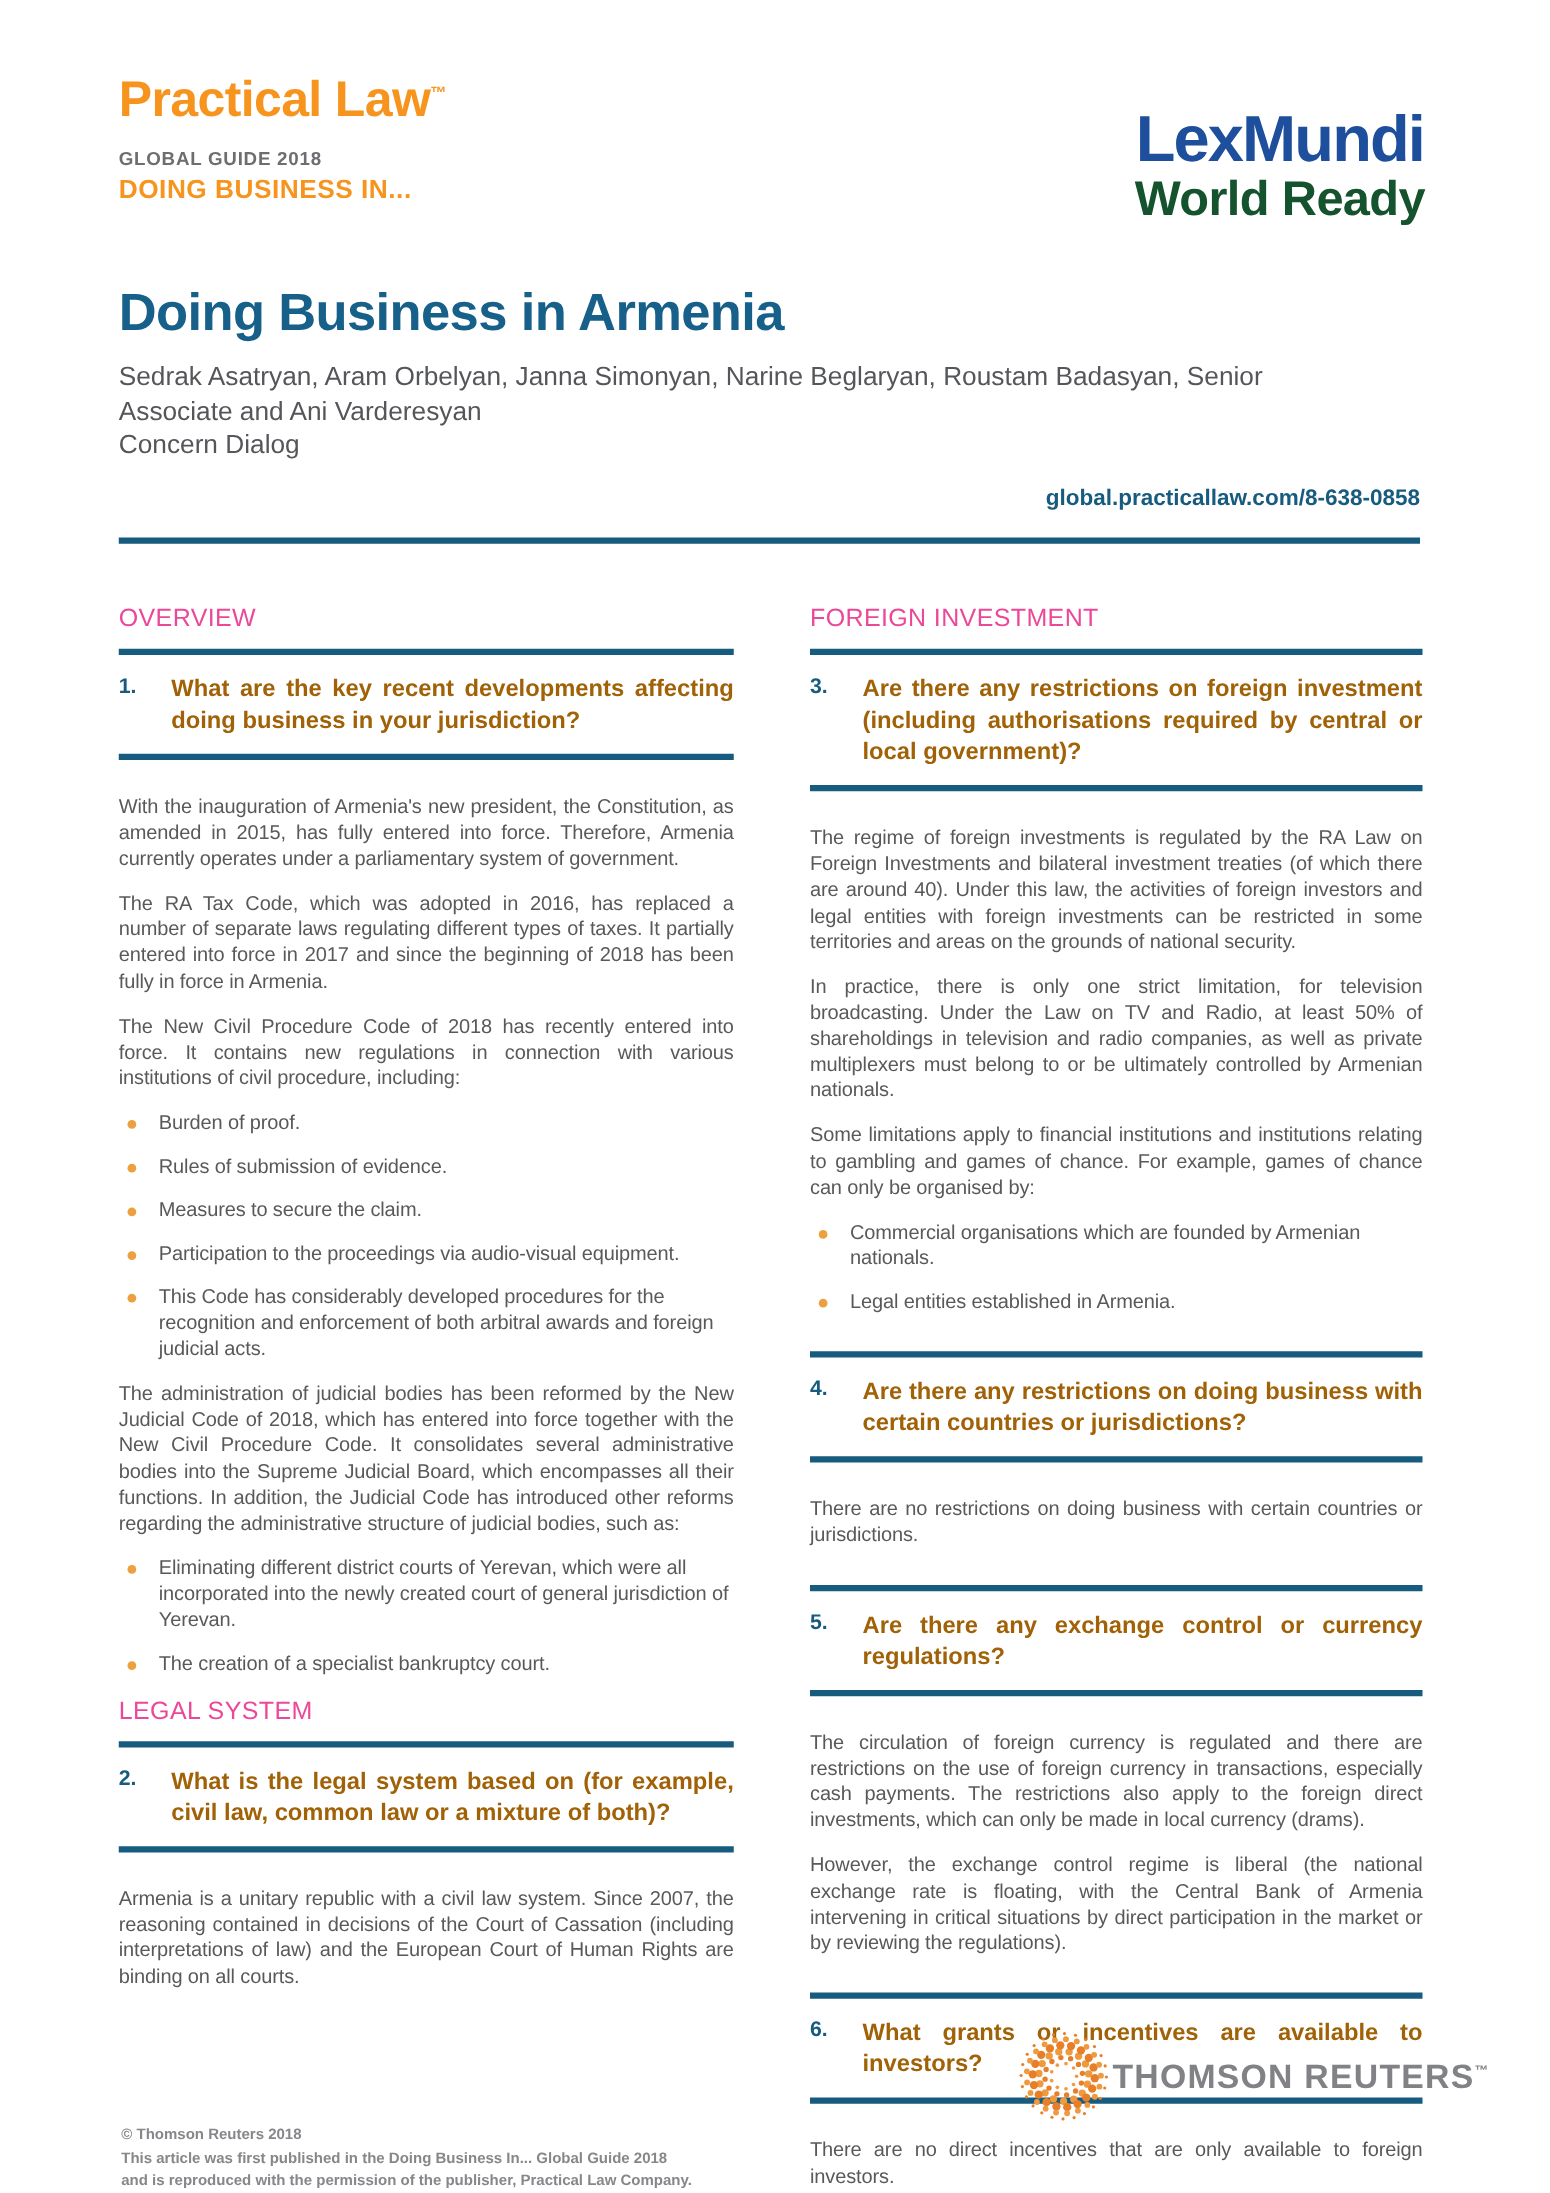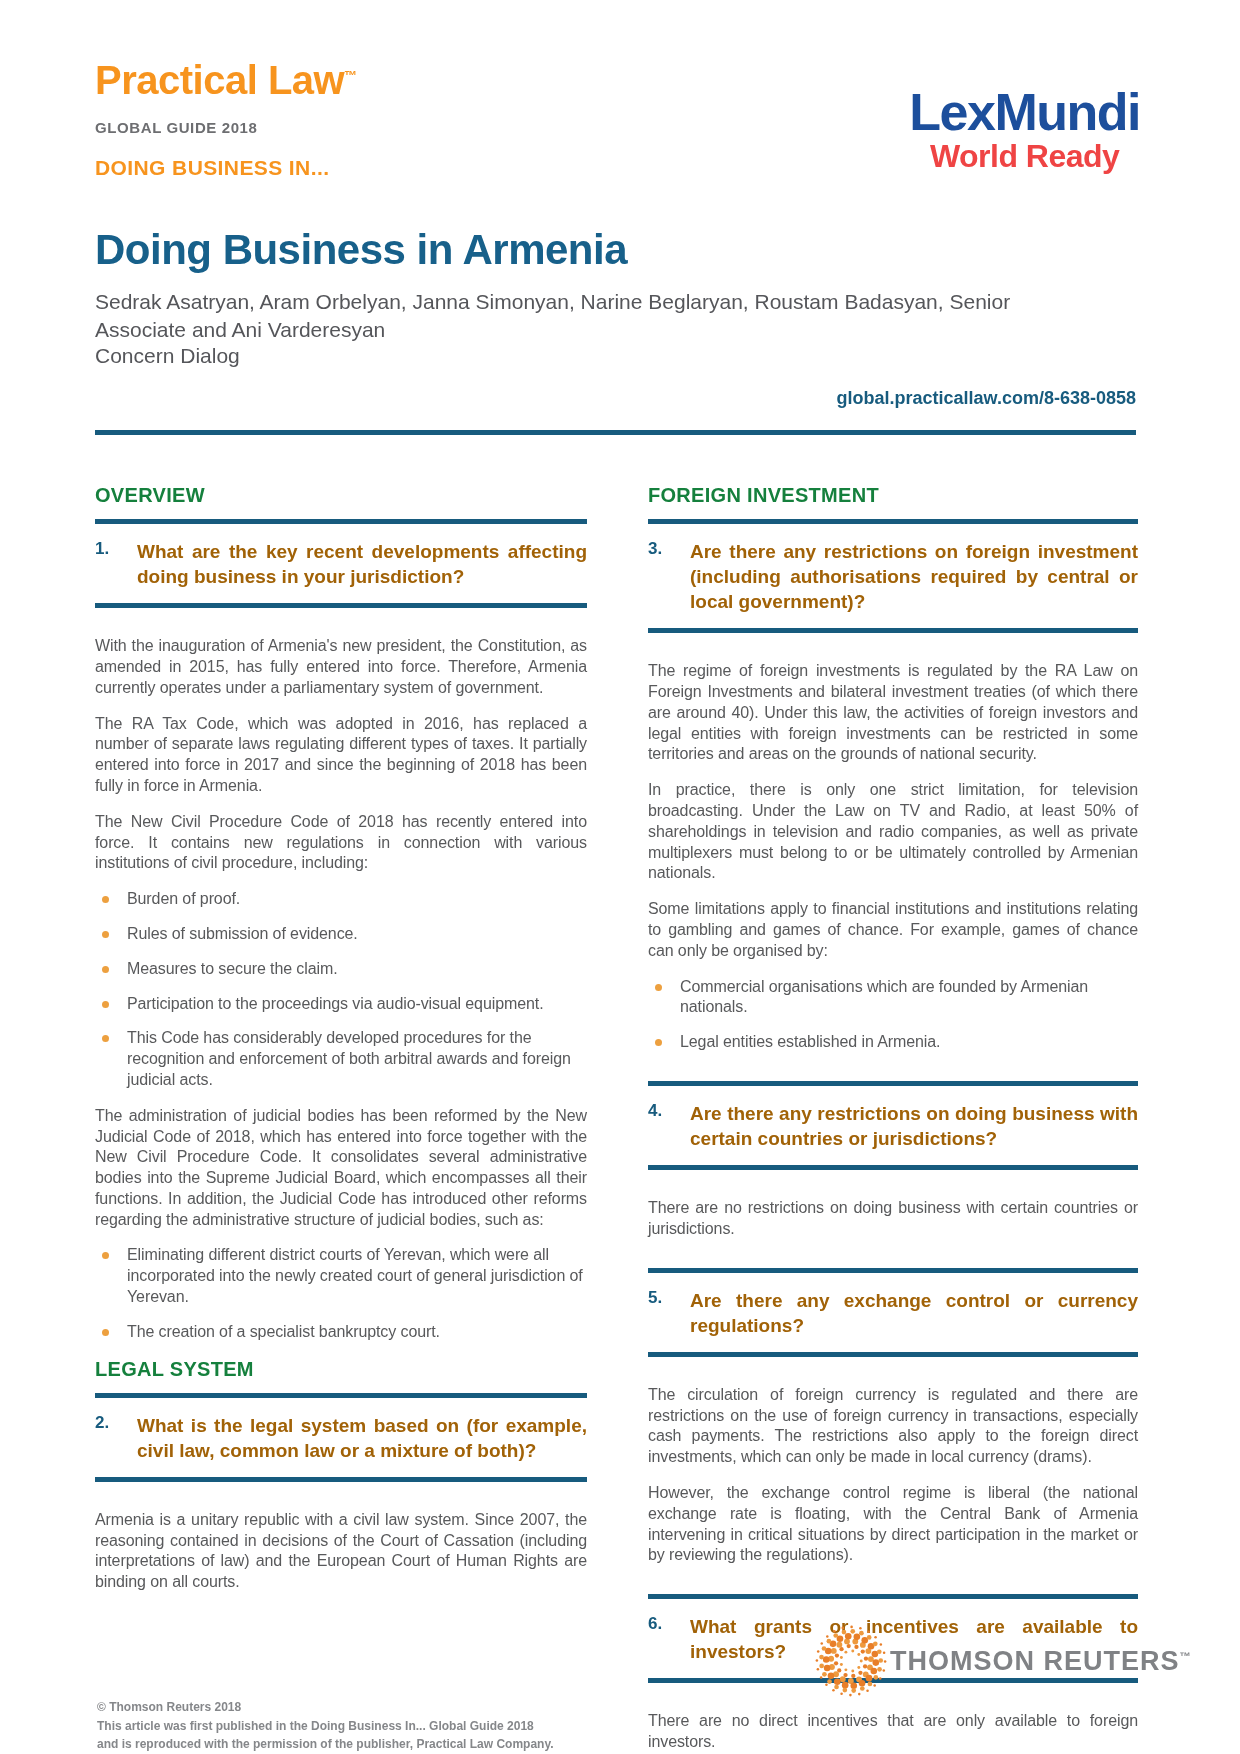--- a/index.html
+++ b/index.html
@@ -5,39 +5,39 @@
   * { margin:0; padding:0; box-sizing:border-box; }
   html,body { background:#ffffff; }
   body { width:1240px; height:1754px; position:relative; font-family:"Liberation Sans", sans-serif; overflow:hidden; }
   .page { position:absolute; inset:0; background:#fff;border-radius:27px; }
 
   
   .pl-block { position:absolute; left:95px; top:58px; }
   .pl-logo { font-size:40px; font-weight:bold; color:#F7941E; letter-spacing:-0.5px; }
   .pl-tm { font-size:13px; vertical-align:super; color:#F7941E; }
   .pl-guide { margin-top:16px; font-size:15px; color:#6D6E71; letter-spacing:0.6px;font-weight:bold; }
-  .pl-dbi { margin-top:20px; font-size:21px; font-weight:bold; color:#F7941E; letter-spacing:0.4px; }
+  .pl-dbi { margin-top:4px; font-size:21px; font-weight:bold; color:#F7941E; letter-spacing:0.4px; }
 
   .lm-block { position:absolute; right:100px; top:86px; text-align:center; }
   .lm-name { font-size:52px; font-weight:bold; color:#1D4F9C; letter-spacing:-1.5px; line-height:1; }
-  .lm-tag { font-size:32px; font-weight:bold; color:#ef4444; letter-spacing:-0.5px; line-height:1; margin-top:2px; }
+  .lm-tag { font-size:39px; font-weight:bold; color:#14532d; letter-spacing:-0.5px; line-height:1; margin-top:2px; }
 
   
   .doc-title { position:absolute; left:95px; top:226px; font-size:42px; font-weight:bold; color:#17608A; letter-spacing:-0.5px; }
   .doc-authors { position:absolute; left:95px; top:288px; width:960px; font-size:21px; color:#55565A; line-height:1.33; }
   .doc-firm { position:absolute; left:95px; top:344px; font-size:21px; color:#55565A; }
   .doc-url { position:absolute; right:104px; top:388px; font-size:18px; font-weight:bold; color:#175B7E; }
   .url-rule { position:absolute; left:95px; top:430px; width:1041px; height:5px; background:#175B7E; }
 
   
   .col { position:absolute; top:478px; }
   .col-left  { left:95px;  width:492px; }
   .col-right { left:648px; width:490px; }
 
-  .section-head { font-size:20px; font-weight:bold; color:#15803d; letter-spacing:0.3px; margin-bottom:12px; margin-top:6px; }
+  .section-head { font-size:20px; font-weight:normal; color:#ec4899; letter-spacing:0.3px; margin-bottom:12px; margin-top:6px; }
   .rule { height:5px; background:#175B7E; }
   .q-rule-top { margin-top:28px; }
 
   .question { display:flex; margin:15px 0 14px 0; }
   .qnum { width:42px; flex:0 0 42px; font-size:17px; font-weight:bold; color:#175B7E; }
   .qtext { flex:1; font-size:19px; font-weight:bold; color:#a16207; line-height:1.32; text-align:justify; }
 
   .answer { margin-top:28px; }
   .para { font-size:16px; color:#58595B; line-height:1.3; text-align:justify; margin-bottom:15px; letter-spacing:-0.1px; }
 

